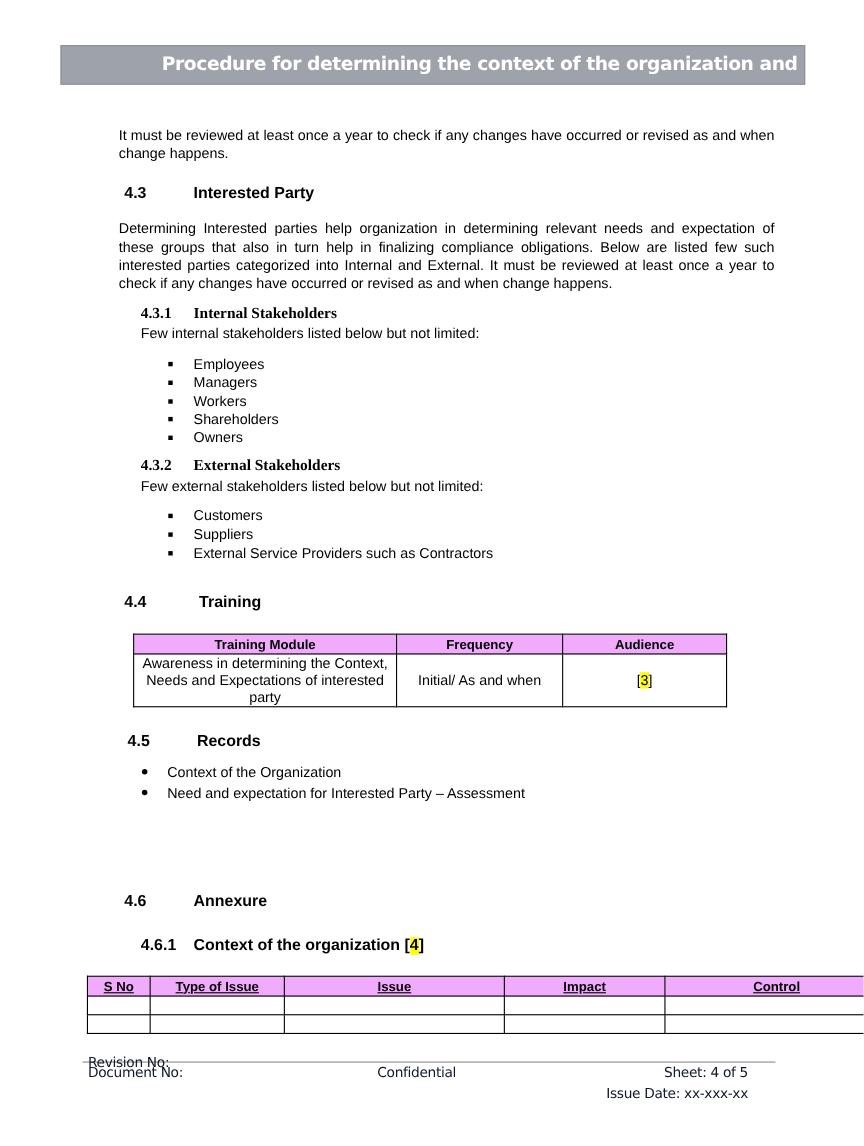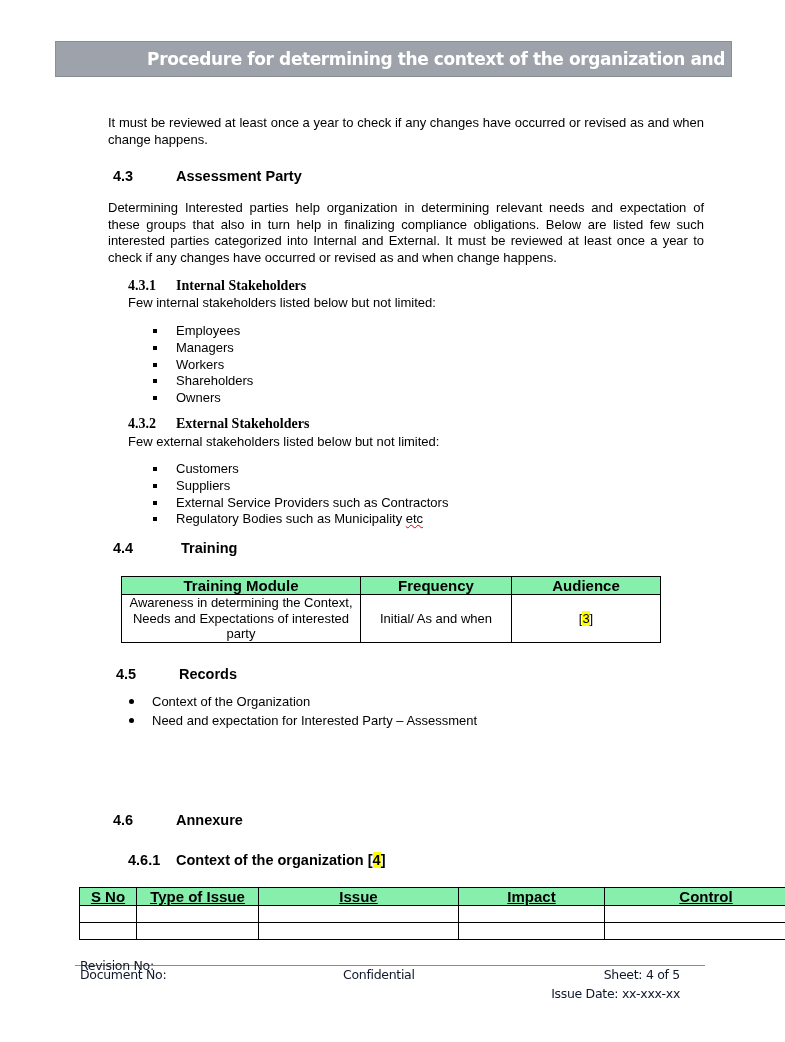--- a/index.html
+++ b/index.html
@@ -15,37 +15,37 @@
   .h3 { position: absolute; font-weight: bold; font-size: 14px; font-family: Liberation Serif, serif; }
   .sub { position: absolute; left: 128px; font-size: 13px; }
   ul.sq { position: absolute; left: 150px; margin: 0; padding: 0; list-style: none; font-size: 13px; }
   ul.sq li { height: 16.8px; line-height: 16.8px; position: relative; padding-left: 26px; }
   ul.sq li::before { content: ""; position: absolute; left: 3px; top: 6px; width: 4px; height: 4px; background: #000; }
   ul.dot { position: absolute; left: 126px; margin: 0; padding: 0; list-style: none; font-size: 13px; }
   ul.dot li { height: 19px; line-height: 19px; position: relative; padding-left: 26px; }
   ul.dot li::before { content: ""; position: absolute; left: 3px; top: 7px; width: 5px; height: 5px; border-radius: 50%; background: #000; }
   .squiggle { text-decoration: underline wavy #d00; text-decoration-thickness: 1px; }
   table { border-collapse: collapse; position: absolute; font-size: 13px; }
-  table th { background: #86efac; font-weight: bold; font-size: 15px; border: 1px solid #000; padding: 0; height: 17px; }
+  table th { background: #f0abfc; font-weight: bold; font-size: 12px; border: 1px solid #000; padding: 0; height: 17px; }
   table td { border: 1px solid #000; padding: 0 6px; text-align: center; }
   .hl { background: #ffff00; }
   .footer-line { position: absolute; left: 75px; top: 965px; width: 630px; height: 1px; background: #8c8c8c; }
   .footer { position: absolute; font-size: 12.5px; color: #0f172a; font-family: "DejaVu Sans", sans-serif; letter-spacing: -0.3px; }
 </style>
 </head>
 <body>
 
 <div class="header-bar">
   <span>Procedure for determining the context of the organization and interested parties</span>
 </div>
 
 <div class="para" style="top:115px;">It must be reviewed at least once a year to check if any changes have occurred or revised as and when change happens.</div>
 
 <div class="h2" style="left:113px; top:168px;">
-  <span class="num" style="width:63px;">4.3</span><span>Assessment Party</span>
+  <span class="num" style="width:63px;">4.3</span><span>Interested Party</span>
 </div>
 
 <div class="para" style="top:200px;">Determining Interested parties help organization in determining relevant needs and expectation of these groups that also in turn help in finalizing compliance obligations. Below are listed few such interested parties categorized into Internal and External. It must be reviewed at least once a year to check if any changes have occurred or revised as and when change happens.</div>
 
 <div class="h3" style="left:128px; top:278px;">
   <span class="num" style="display:inline-block;width:48px;">4.3.1</span><span>Internal Stakeholders</span>
 </div>
 <div class="sub" style="top:295px;">Few internal stakeholders listed below but not limited:</div>
 <ul class="sq" style="top:323px;">
   <li>Employees</li>
@@ -56,21 +56,20 @@
 </ul>
 
 <div class="h3" style="left:128px; top:416px;">
   <span class="num" style="display:inline-block;width:48px;">4.3.2</span><span>External Stakeholders</span>
 </div>
 <div class="sub" style="top:434px;">Few external stakeholders listed below but not limited:</div>
 <ul class="sq" style="top:461px;">
   <li>Customers</li>
   <li>Suppliers</li>
   <li>External Service Providers such as Contractors</li>
-  <li><span>Regulatory Bodies such as Municipality </span><span class="squiggle">etc</span></li>
 </ul>
 
 <div class="h2" style="left:113px; top:540px;">
   <span class="num" style="width:68px;">4.4</span><span>Training</span>
 </div>
 
 <table style="left:121px; top:576px; width:540px;">
   <tbody>
       <tr>
     <th style="width:238px;">Training Module</th>

